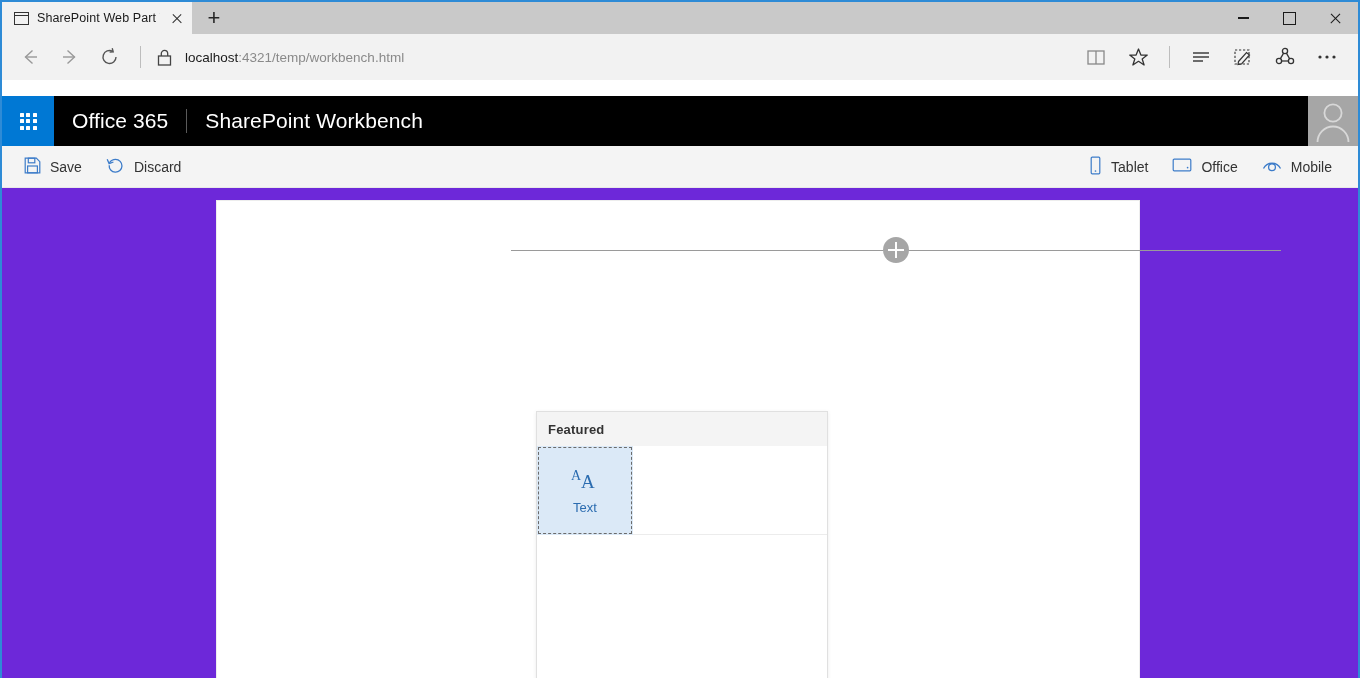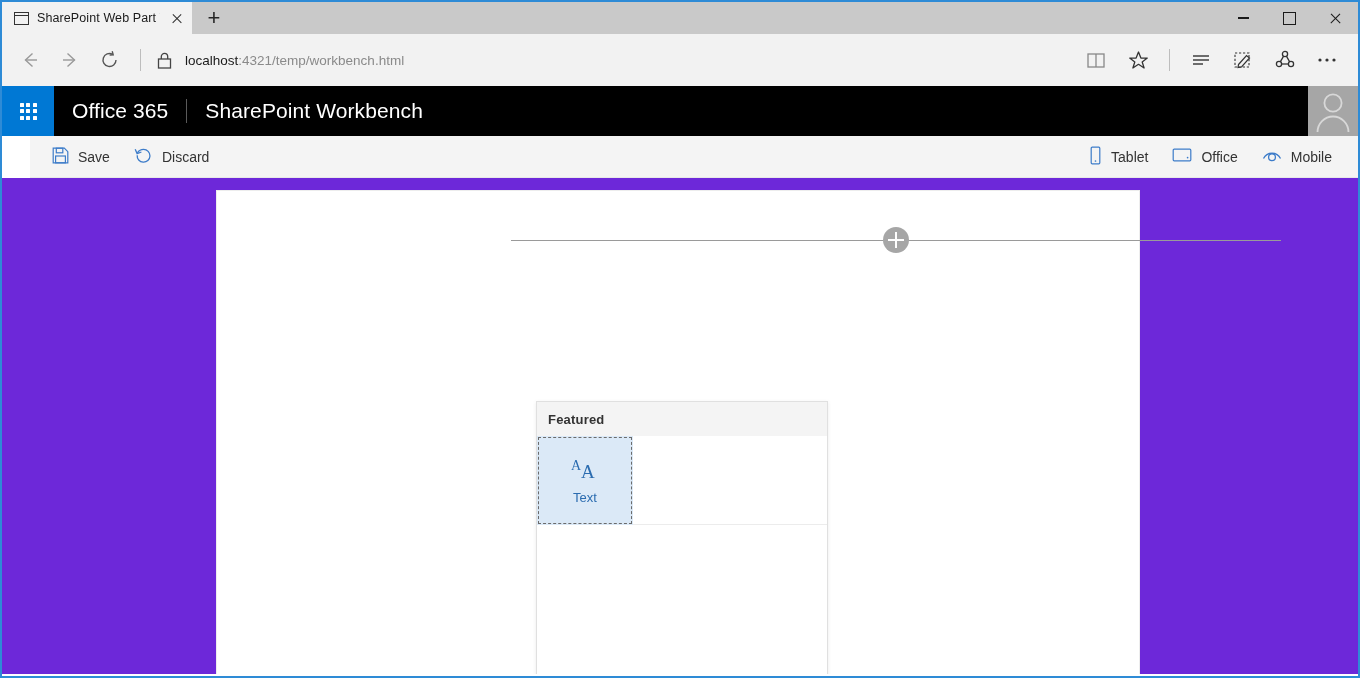--- a/index.html
+++ b/index.html
@@ -111,21 +111,21 @@
     position: absolute;
     left: 17px; top: 15.5px;
     width: 13px; height: 1.3px;
     background: #1a1a1a;
   }
   .wc-close::before { transform: rotate(45deg); }
   .wc-close::after  { transform: rotate(-45deg); }
 
   
   .navbar {
-    height: 52px;
+    height: 46px;
     background: #f2f2f2;
     display: flex;
     align-items: center;
     padding: 0 10px 0 8px;
     position: relative;
   }
   .navbtn {
     width: 40px; height: 40px;
     display: flex; align-items: center; justify-content: center;
     cursor: pointer;
@@ -162,20 +162,21 @@
   }
   .nav-right .navbtn { width: 42px; }
 
   
   .suitebar {
     height: 50px;
     background: #000000;
     display: flex;
     align-items: stretch;
     position: relative;
+    margin-top: 16px;
   }
   .waffle {
     width: 52px;
     background: #0078d4;
     display: flex;
     align-items: center;
     justify-content: center;
     cursor: pointer;
     flex: 0 0 auto;
   }
@@ -228,21 +229,20 @@
   }
 
   
   .cmdbar {
     height: 42px;
     background: #f4f4f4;
     display: flex;
     align-items: center;
     padding: 0 14px 0 10px;
     border-bottom: 1px solid #e8e8e8;
-    margin-left: 28px;
   }
   .cmd {
     display: flex;
     align-items: center;
     gap: 9px;
     padding: 0 12px;
     height: 42px;
     cursor: pointer;
     font-size: 14px;
     color: #333333;

